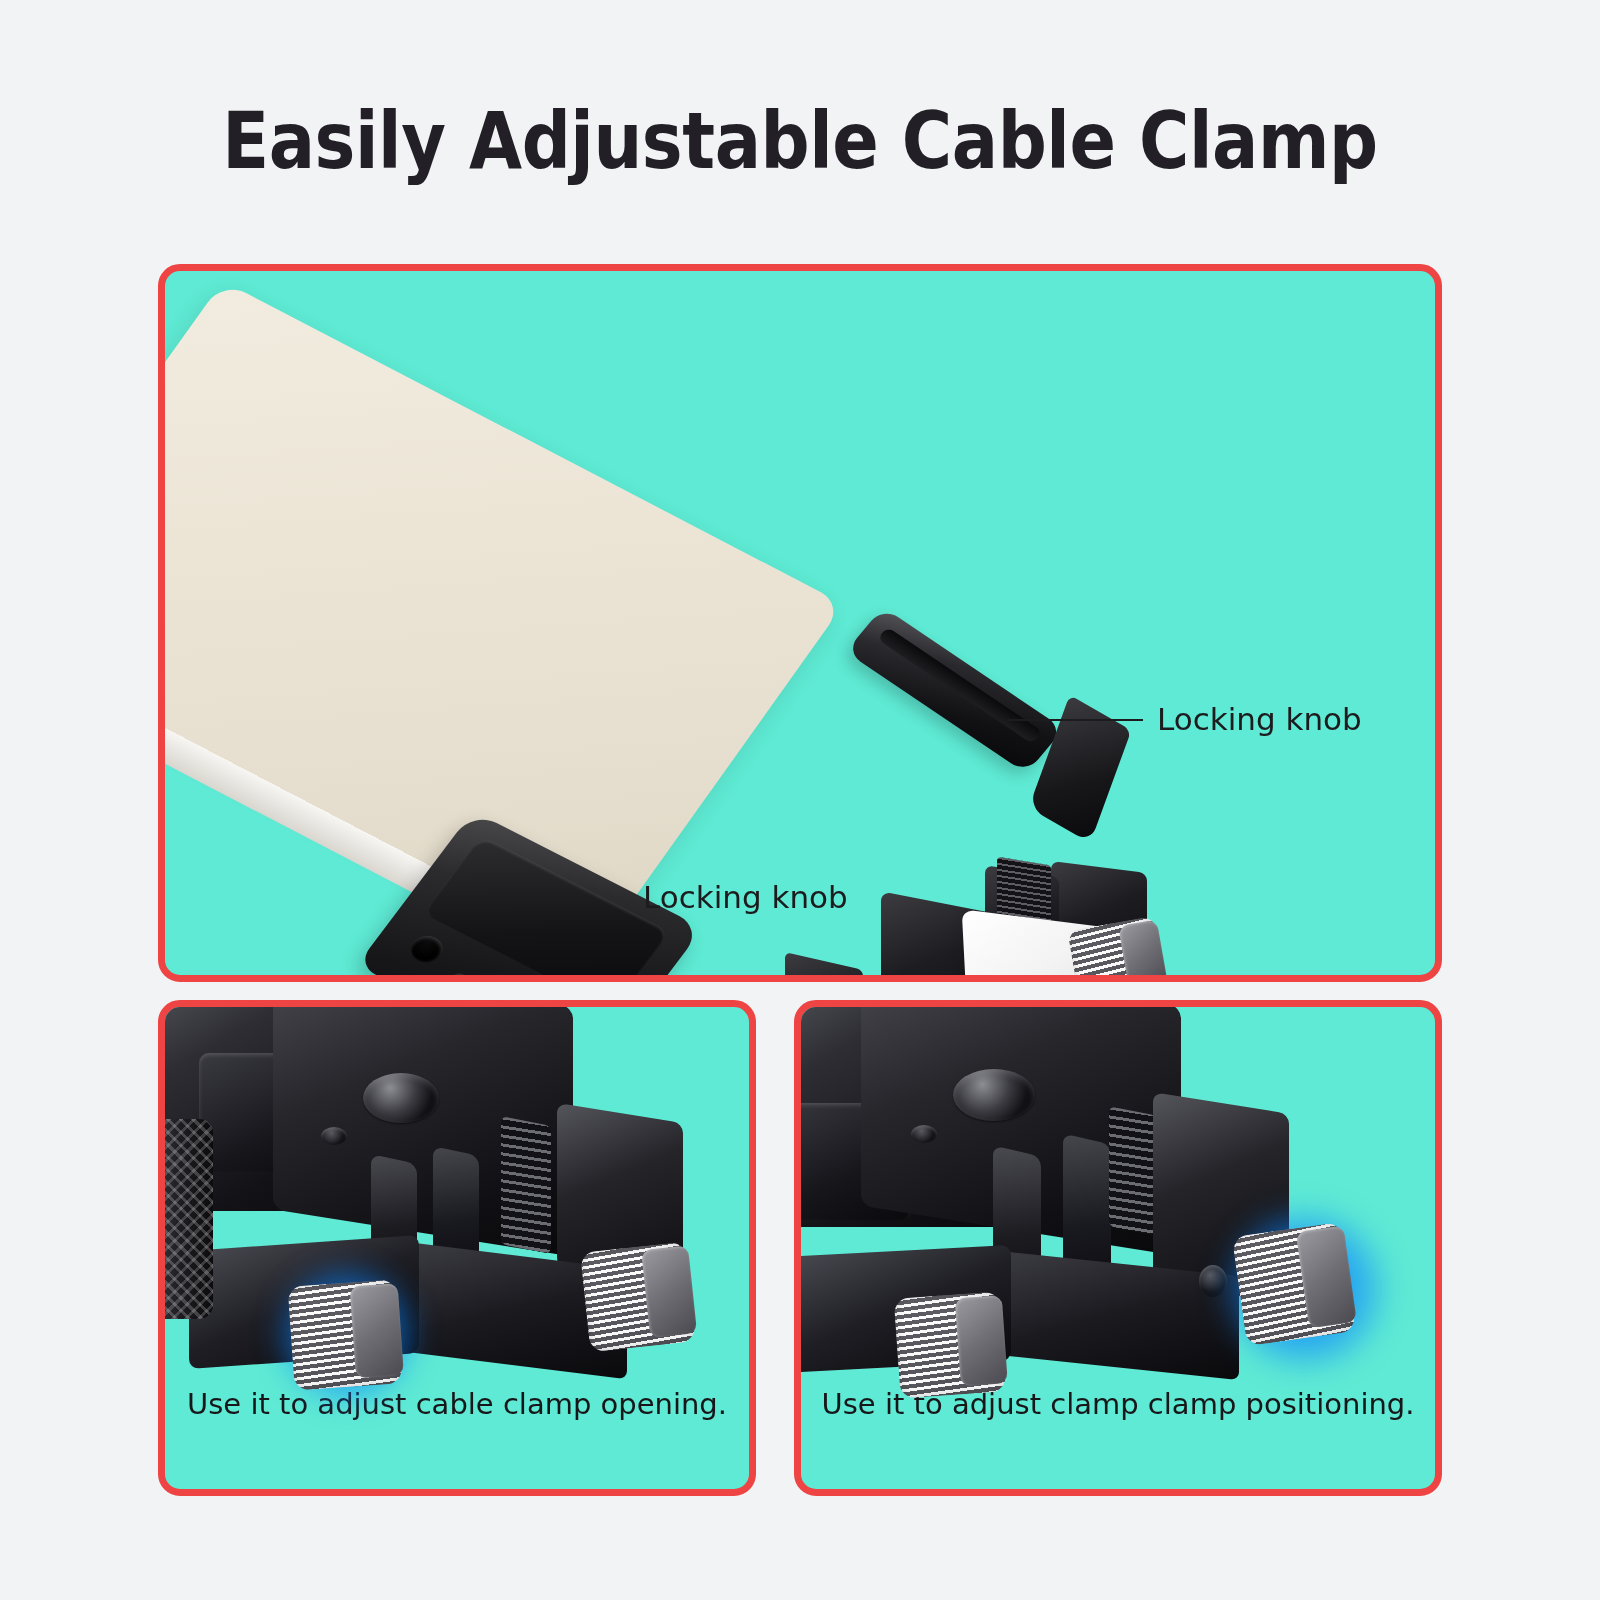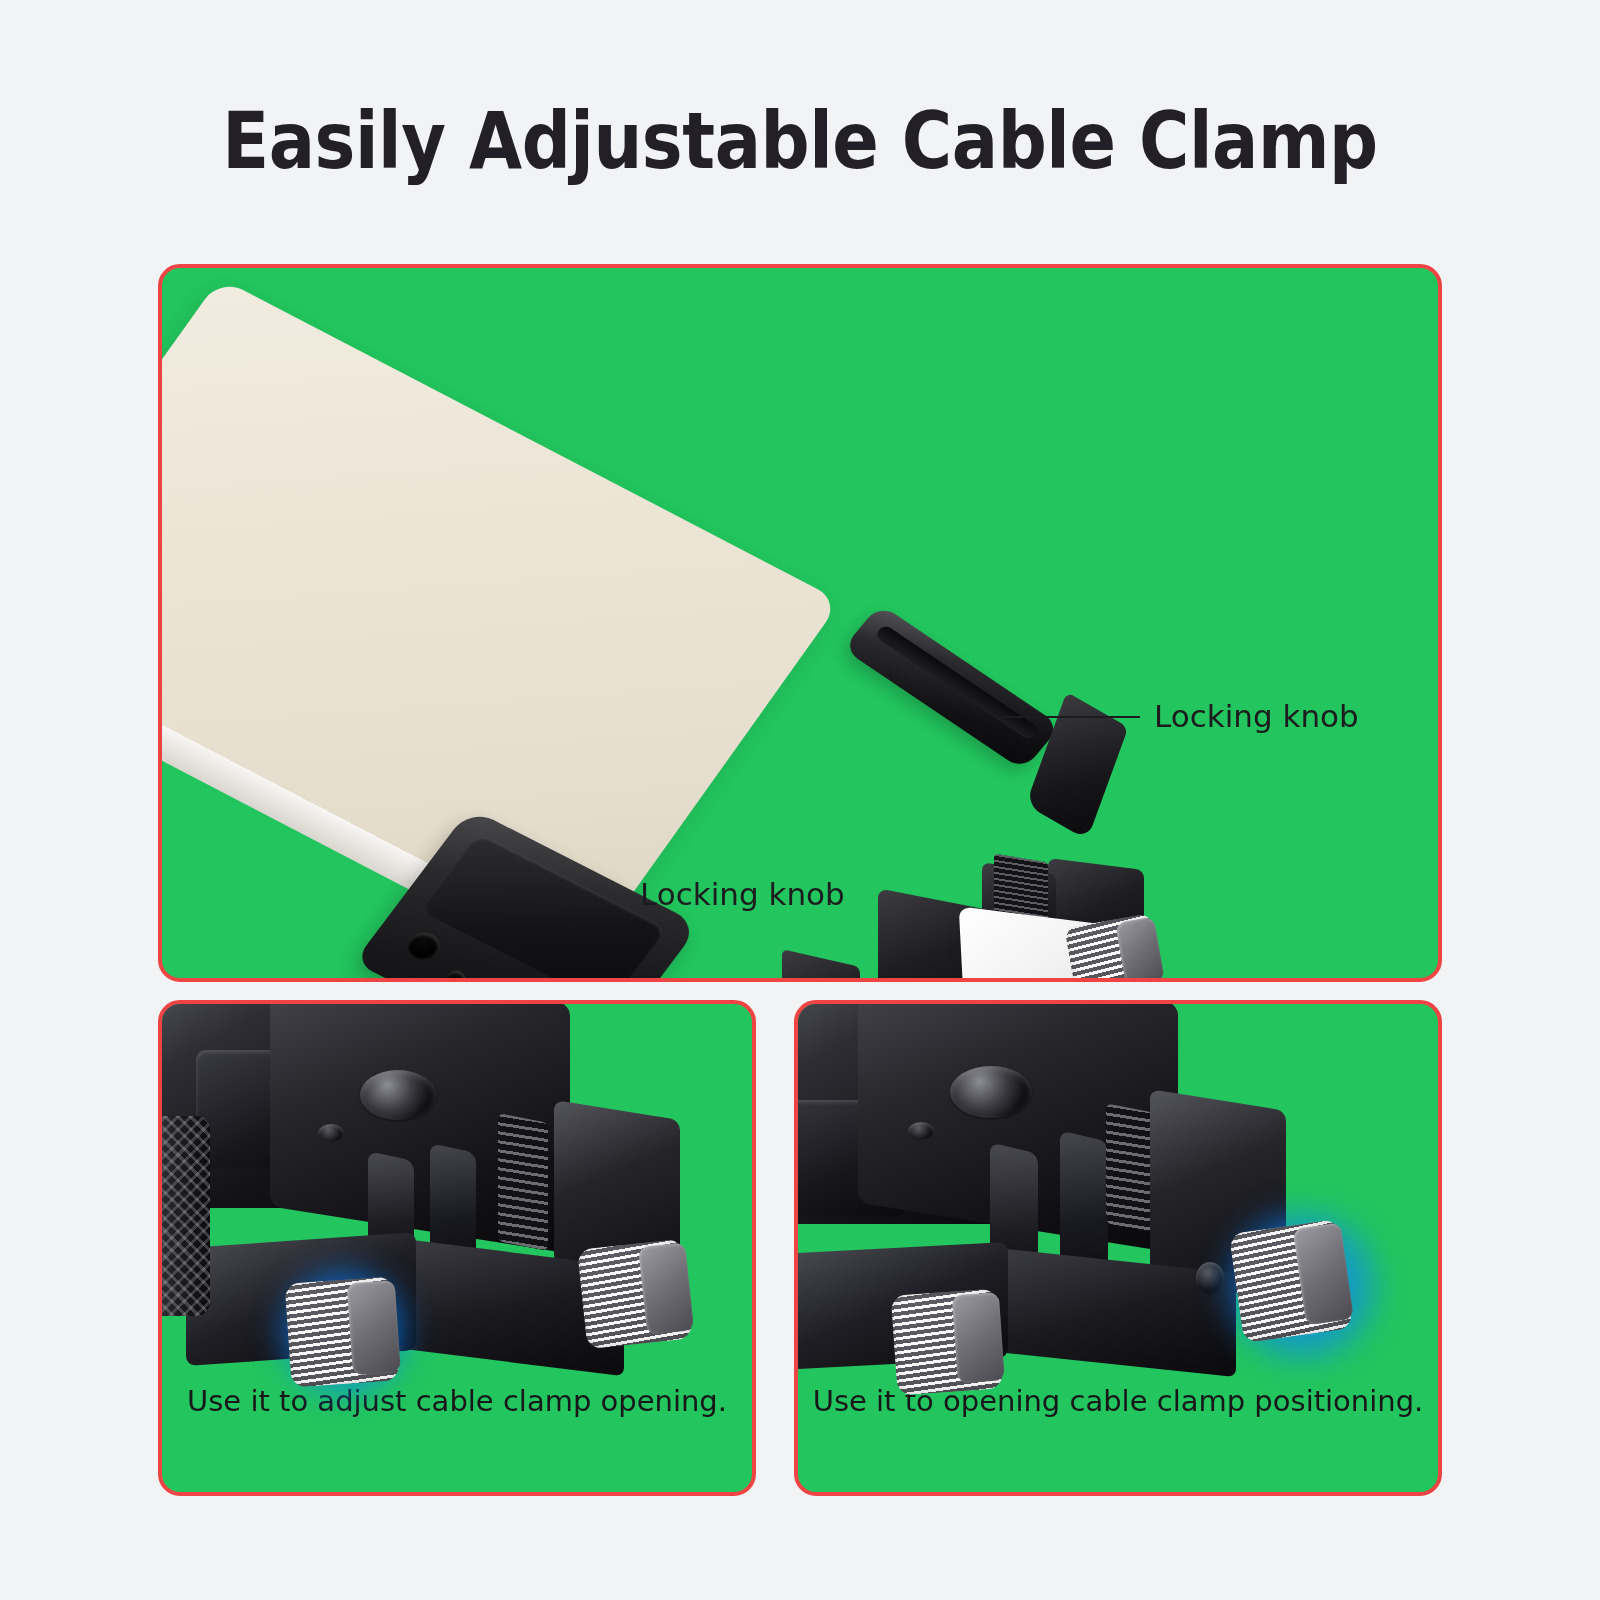--- a/index.html
+++ b/index.html
@@ -33,22 +33,22 @@
     letter-spacing: -0.5px;
     color: #221f26;
     transform: scaleX(0.88);
     transform-origin: center;
     white-space: nowrap;
   }
 
   
   .card {
     position: absolute;
-    background: #22c55e;
-    border: 4px solid #ef4444;
+    background: #5eead4;
+    border: 7px solid #ef4444;
     border-radius: 22px;
     overflow: hidden;
   }
   #card-main   { left: 158px; top: 264px;  width: 1284px; height: 718px; }
   #card-left   { left: 158px; top: 1000px; width: 598px;  height: 496px; }
   #card-right  { left: 794px; top: 1000px; width: 648px;  height: 496px; }
 
   .scene { position: absolute; inset: 0; }
 
   
@@ -398,17 +398,17 @@
         <div class="knob-cap"></div>
       </div>
 
       <div class="glow" style="left:414px; top:200px; width:180px; height:164px;
            background:radial-gradient(circle, rgba(10,132,255,0.95) 0%, rgba(10,132,255,0.55) 48%, rgba(10,132,255,0) 72%);"></div>
       <div class="dknob" style="left:438px; top:222px; width:110px; height:110px; transform:rotate(-8deg);">
         <div class="knob-face"></div>
         <div class="knob-cap"></div>
       </div>
 
-      <div class="caption" style="top:380px;">Use it to opening cable clamp positioning.</div>
+      <div class="caption" style="top:380px;">Use it to adjust clamp clamp positioning.</div>
     </div>
   </div>
 
 </div>
 
 </body></html>

